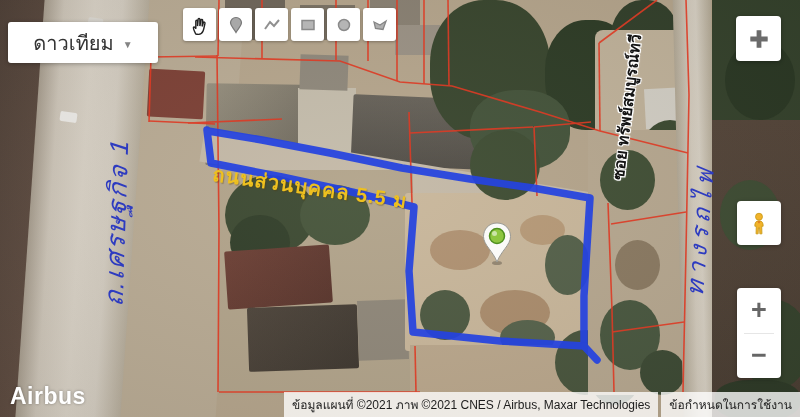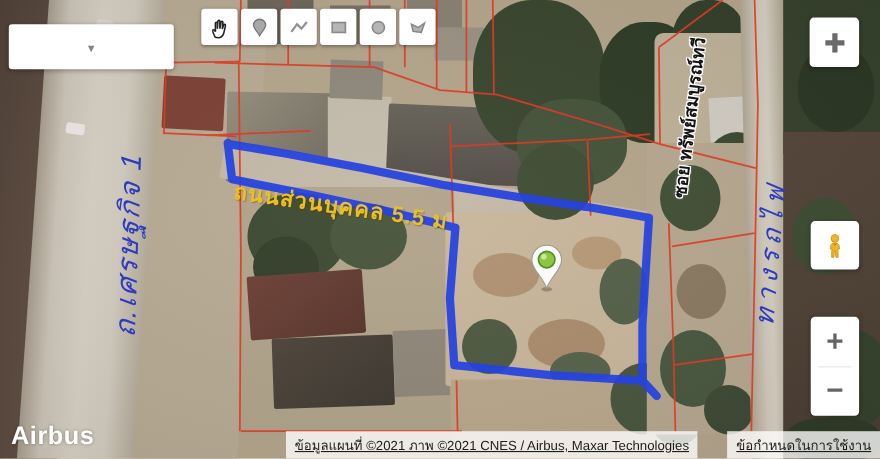--- a/index.html
+++ b/index.html
@@ -29,23 +29,23 @@
     display:flex;align-items:center;justify-content:center;cursor:pointer;}
   #fs-btn{left:736px;top:16px;width:45px;height:45px;border-radius:4px;}
   #pegman-btn{left:737px;top:201px;width:44px;height:44px;border-radius:4px;}
   #zoomctl{left:737px;top:288px;width:44px;height:90px;background:#fff;border-radius:4px;
     box-shadow:0 1px 4px rgba(0,0,0,.3);display:flex;flex-direction:column;}
   .zbtn{flex:1;display:flex;align-items:center;justify-content:center;font-size:27px;color:#666;
     font-weight:bold;cursor:pointer;}
   #zoom-div{height:1px;background:#e6e6e6;margin:0 7px;}
   #google-logo{left:10px;top:383px;font-size:23px;font-weight:bold;color:#fff;letter-spacing:.5px;
     text-shadow:0 0 3px rgba(0,0,0,.35);}
-  #attrib{right:0;bottom:0;display:flex;gap:3px;align-items:stretch;font-size:12px;color:#1c1c1c;text-decoration:underline;}
+  #attrib{right:0;bottom:0;display:flex;gap:3px;align-items:stretch;font-size:12px;color:#1c1c1c;}
   #attrib span{background:rgba(255,255,255,.78);padding:3px 8px;}
-  #attrib .terms{cursor:pointer;margin-left:24px;}
+  #attrib .terms{cursor:pointer;}
   #vignette{position:absolute;left:0;top:0;width:800px;height:417px;z-index:4;pointer-events:none;
     background:radial-gradient(ellipse at 45% 45%, rgba(255,255,255,.04), rgba(0,0,0,.07));}
 </style>
 </head>
 <body>
 
 <div id="stage">
 
   <div>
     <div class="t" style="left:-10px;top:0;width:62px;height:430px;background:linear-gradient(100deg,#4e4037,#5d4b40 60%,#6a564a);"></div>
@@ -153,20 +153,21 @@
       <circle cx="13.5" cy="11.5" r="2.5" fill="rgba(255,255,255,0.55)"></circle>
     </g>
   </svg>
 
   <div class="label" id="road-label">ถนนส่วนบุคคล 5.5 ม</div>
   <div class="label" id="soi-label">ซอย ทรัพย์สมบูรณ์ทวี</div>
   <div class="label" id="hand-left">ถ.เศรษฐกิจ 1</div>
   <div class="label" id="hand-right">ทางรถไฟ</div>
 
   <div class="chrome btn" id="maptype">
+    <span class="lbl">ดาวเทียม</span>
     <span class="caret">▼</span>
   </div>
 
   <div class="chrome" id="toolbar">
     <div class="tool">
       <svg width="22" height="22" viewBox="0 0 20 20">
         <path d="M6 18 C4.5 15 3.5 12.5 4.2 12 C5 11.5 5.8 12.5 6.2 13.5 L6.2 6.5 C6.2 5.3 7.8 5.3 7.8 6.5 L7.8 11 L8.3 4.8 C8.4 3.6 9.9 3.7 9.9 4.9 L9.9 11 L10.9 5.6 C11.1 4.5 12.5 4.7 12.4 5.9 L11.9 11.3 L13 7.9 C13.4 6.9 14.7 7.3 14.5 8.4 C14 10.8 13.6 13.5 12.8 15.5 C12 17.4 10.5 18.5 8.8 18.5 C7.6 18.5 6.6 18.4 6 18 Z" fill="#ffffff" stroke="#222222" stroke-width="1.3"></path>
       </svg>
     </div>
     <div class="tool">

